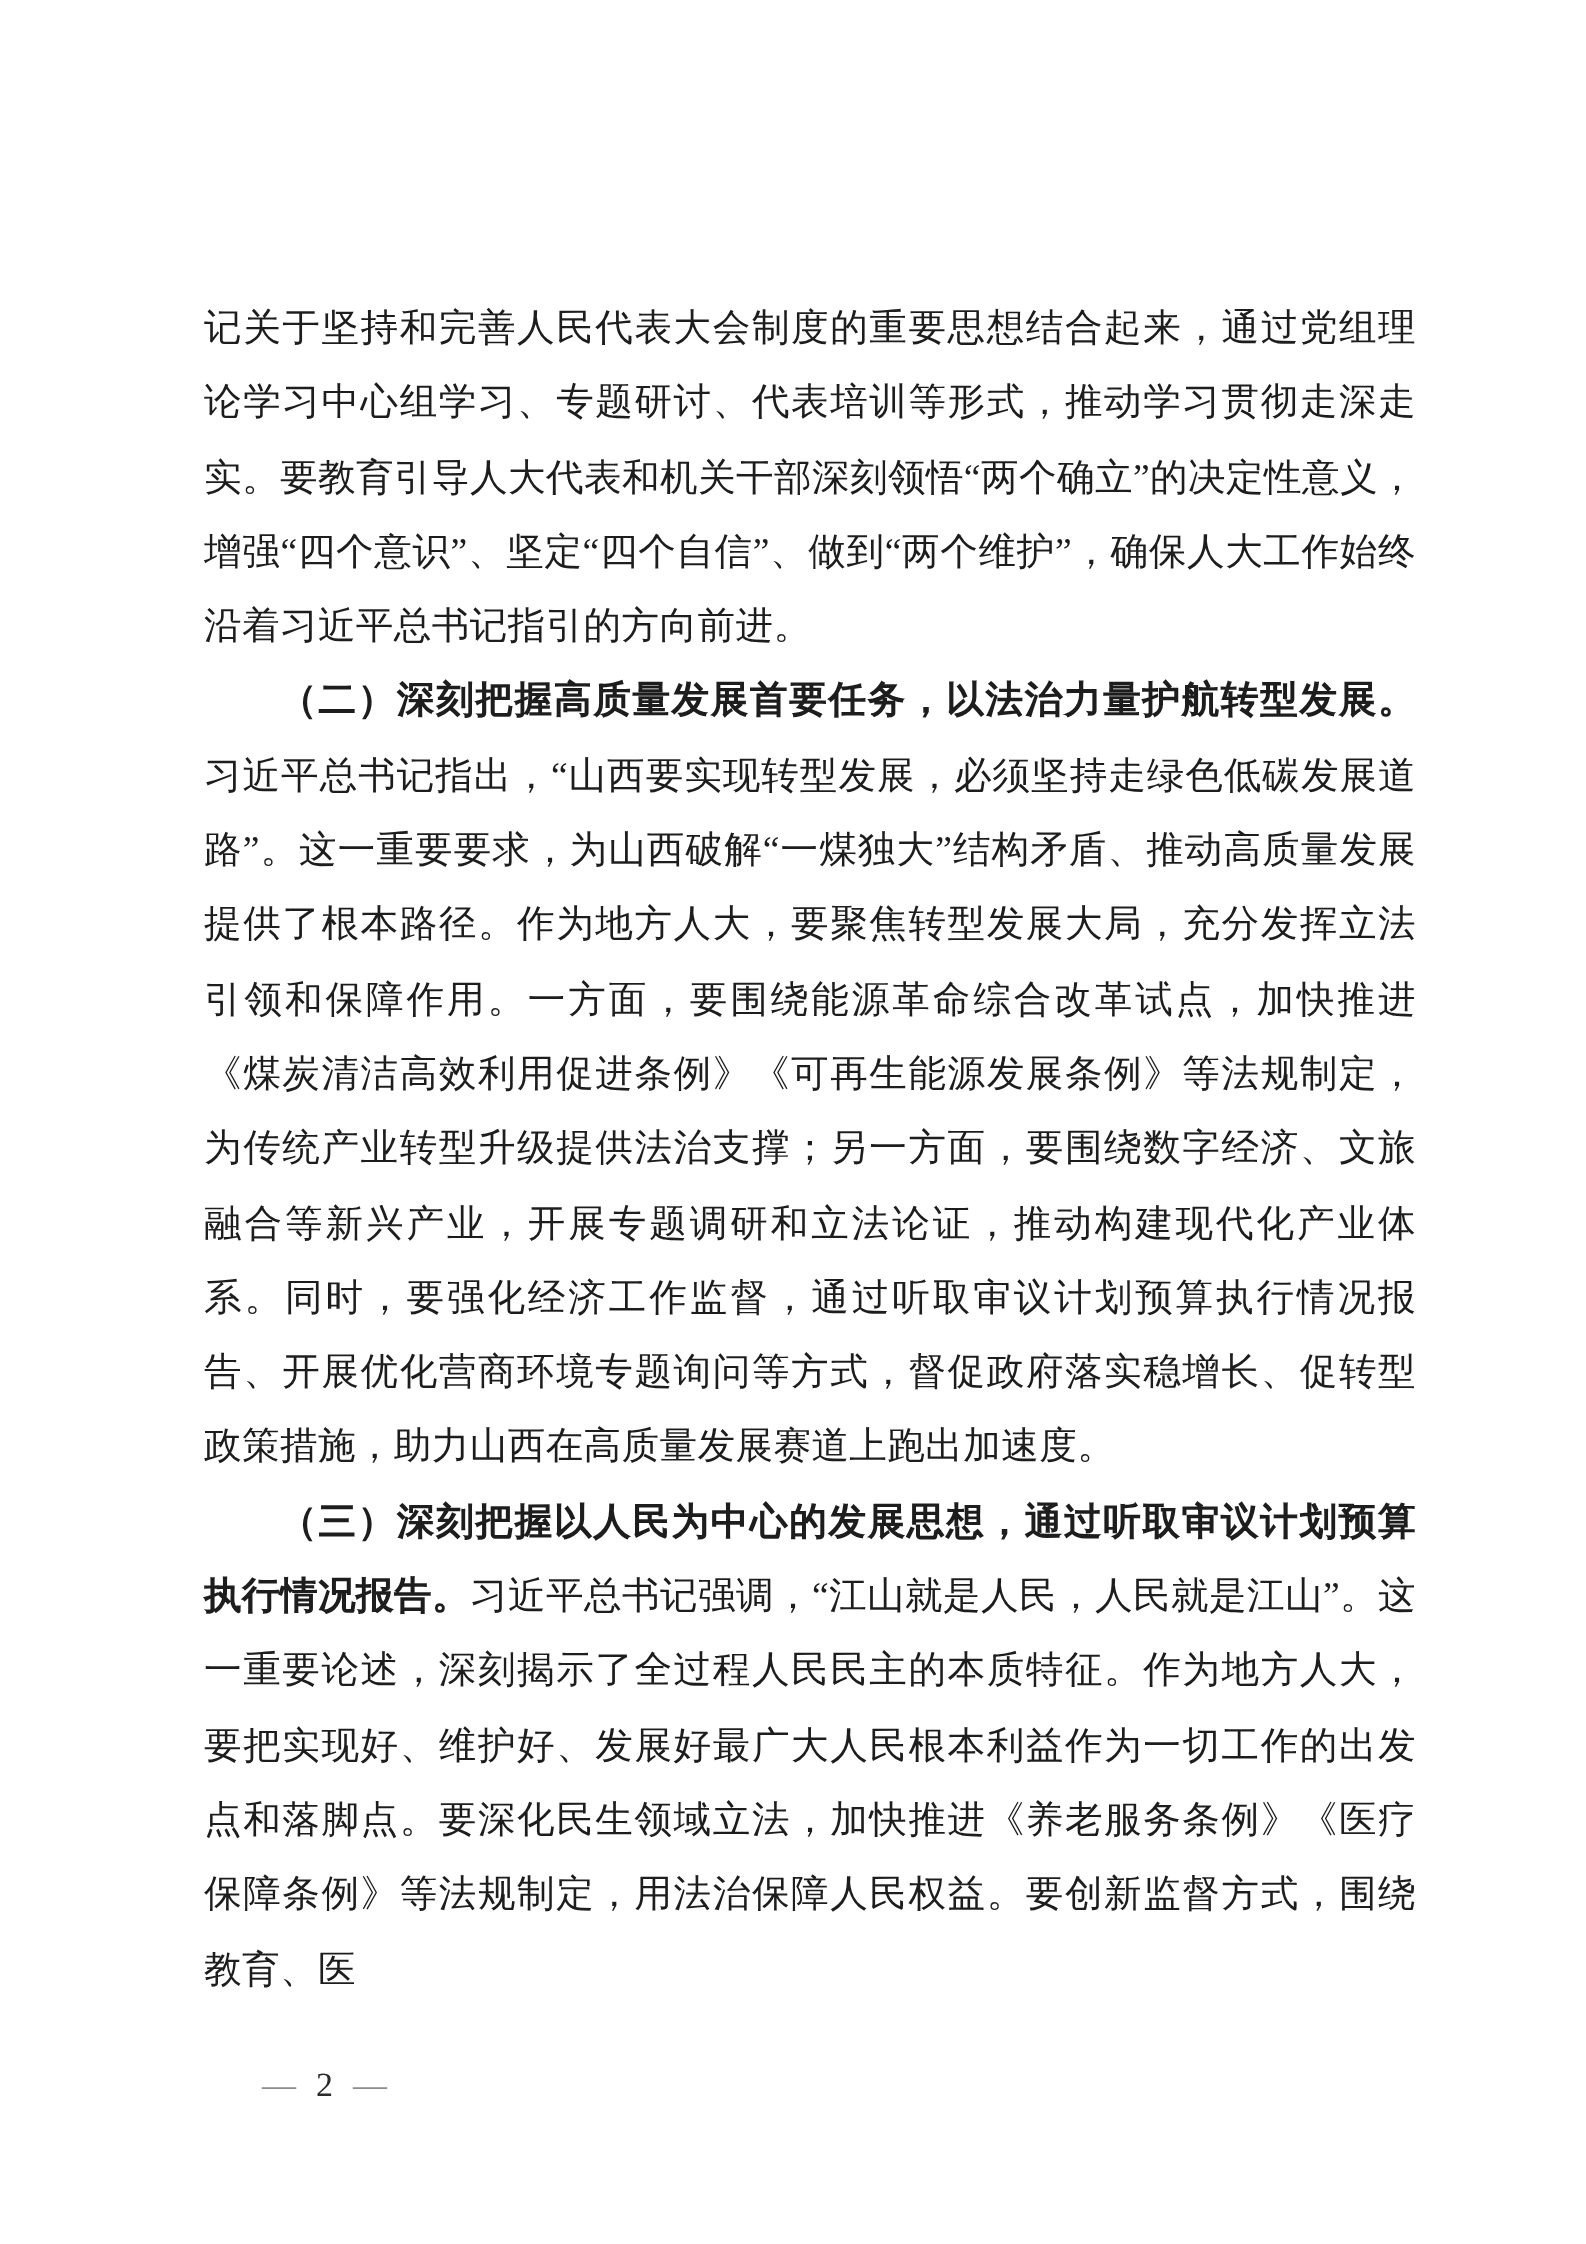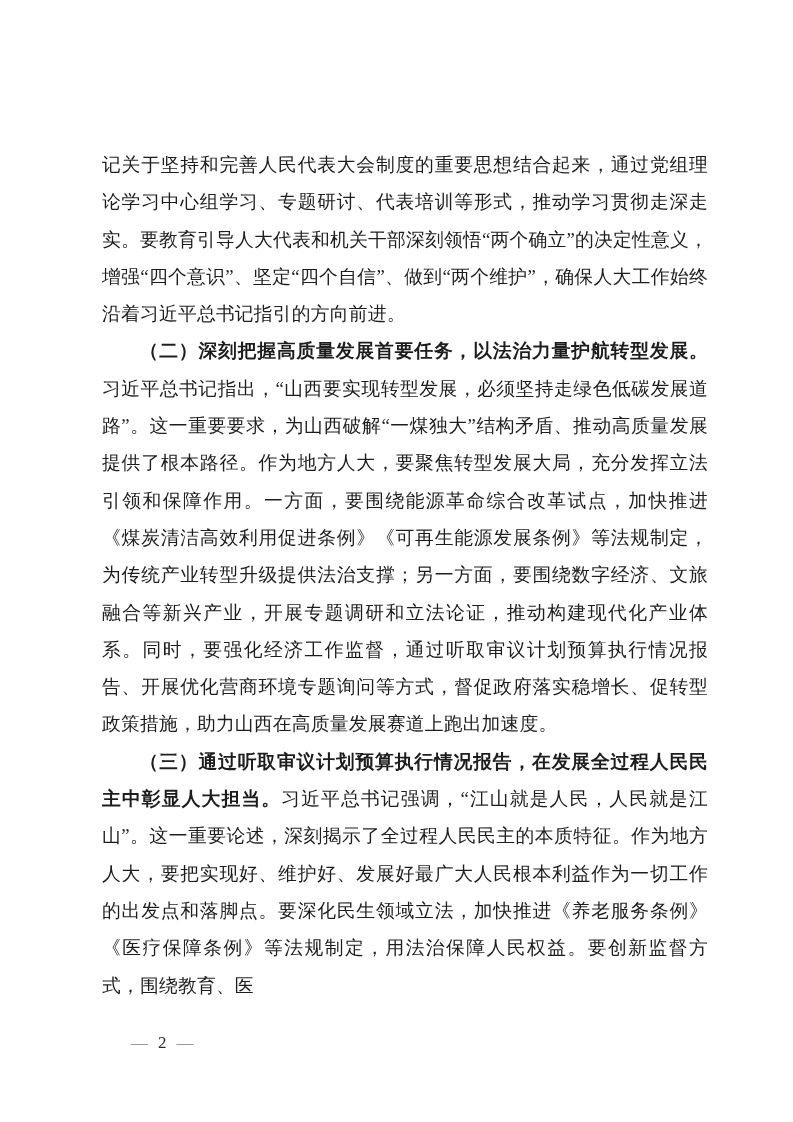--- a/index.html
+++ b/index.html
@@ -57,20 +57,20 @@
     color: #2b2b2b;
   }
 </style>
 </head>
 <body>
 
 <div class="page">
   <div class="content">
       <p class="para"><span class="seg-body">记关于坚持和完善人民代表大会制度的重要思想结合起来，通过党组理论学习中心组学习、专题研讨、代表培训等形式，推动学习贯彻走深走实。要教育引导人大代表和机关干部深刻领悟“两个确立”的决定性意义，增强“四个意识”、坚定“四个自信”、做到“两个维护”，确保人大工作始终沿着习近平总书记指引的方向前进。</span></p>
       <p class="para indent"><span class="seg-lead">（二）深刻把握高质量发展首要任务，以法治力量护航转型发展。</span><span class="seg-body">习近平总书记指出，“山西要实现转型发展，必须坚持走绿色低碳发展道路”。这一重要要求，为山西破解“一煤独大”结构矛盾、推动高质量发展提供了根本路径。作为地方人大，要聚焦转型发展大局，充分发挥立法引领和保障作用。一方面，要围绕能源革命综合改革试点，加快推进《煤炭清洁高效利用促进条例》《可再生能源发展条例》等法规制定，为传统产业转型升级提供法治支撑；另一方面，要围绕数字经济、文旅融合等新兴产业，开展专题调研和立法论证，推动构建现代化产业体系。同时，要强化经济工作监督，通过听取审议计划预算执行情况报告、开展优化营商环境专题询问等方式，督促政府落实稳增长、促转型政策措施，助力山西在高质量发展赛道上跑出加速度。</span></p>
-      <p class="para indent"><span class="seg-lead">（三）通过听取审议计划预算执行情况报告，在发展全过程人民民主中彰显人大担当。</span><span class="seg-body">习近平总书记强调，“江山就是人民，人民就是江山”。这一重要论述，深刻揭示了全过程人民民主的本质特征。作为地方人大，要把实现好、维护好、发展好最广大人民根本利益作为一切工作的出发点和落脚点。要深化民生领域立法，加快推进《养老服务条例》《医疗保障条例》等法规制定，用法治保障人民权益。要创新监督方式，围绕教育、医</span></p>
+      <p class="para indent"><span class="seg-lead">（三）深刻把握以人民为中心的发展思想，通过听取审议计划预算执行情况报告。</span><span class="seg-body">习近平总书记强调，“江山就是人民，人民就是江山”。这一重要论述，深刻揭示了全过程人民民主的本质特征。作为地方人大，要把实现好、维护好、发展好最广大人民根本利益作为一切工作的出发点和落脚点。要深化民生领域立法，加快推进《养老服务条例》《医疗保障条例》等法规制定，用法治保障人民权益。要创新监督方式，围绕教育、医</span></p>
     </div>
   <div class="footer">
     <span class="dash">—</span>
     <span class="num">2</span>
     <span class="dash">—</span>
   </div>
 </div>
 
 </body></html>

